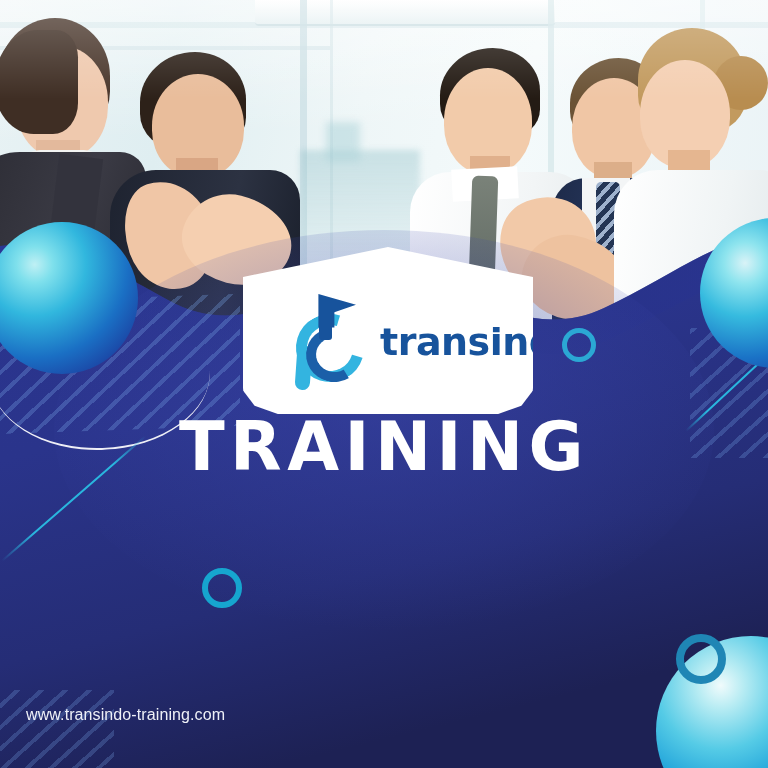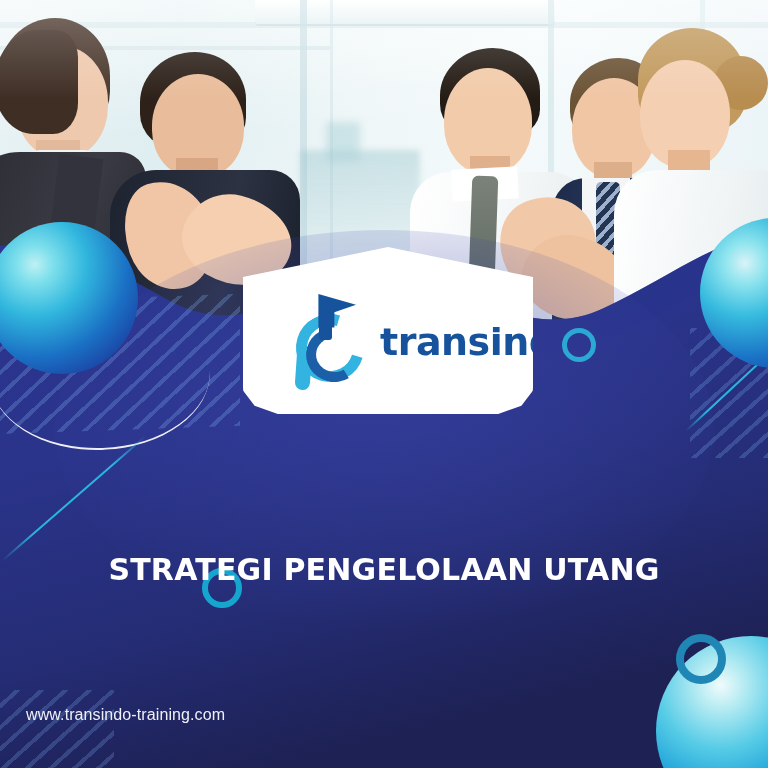--- a/index.html
+++ b/index.html
@@ -355,18 +355,18 @@
         <div class="lm-ring"></div>
         <div class="lm-tail"></div>
         <div class="lm-ring2"></div>
         <div class="lm-flag"></div>
         <div class="lm-flag2"></div>
       </div>
       <div class="logo-text">transindo</div>
     </div>
   </div>
 
+  <div class="title-training">TRAINING</div>
   <div class="ring ring-sub"></div>
-  <div class="title-sub">STRATEGI PENGELOLAAN UTANG</div>
 
   <div class="site-url">www.transindo-training.com</div>
 
 </div>
 
 </body></html>

